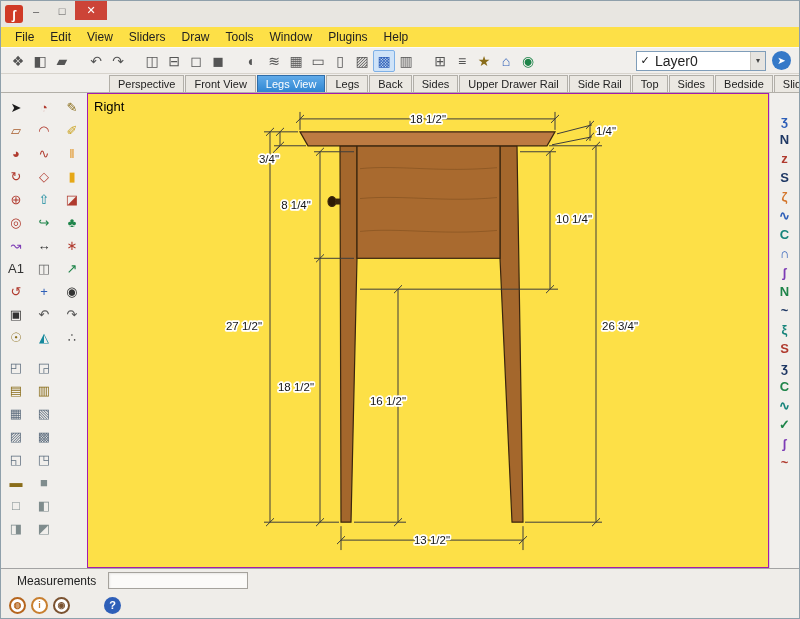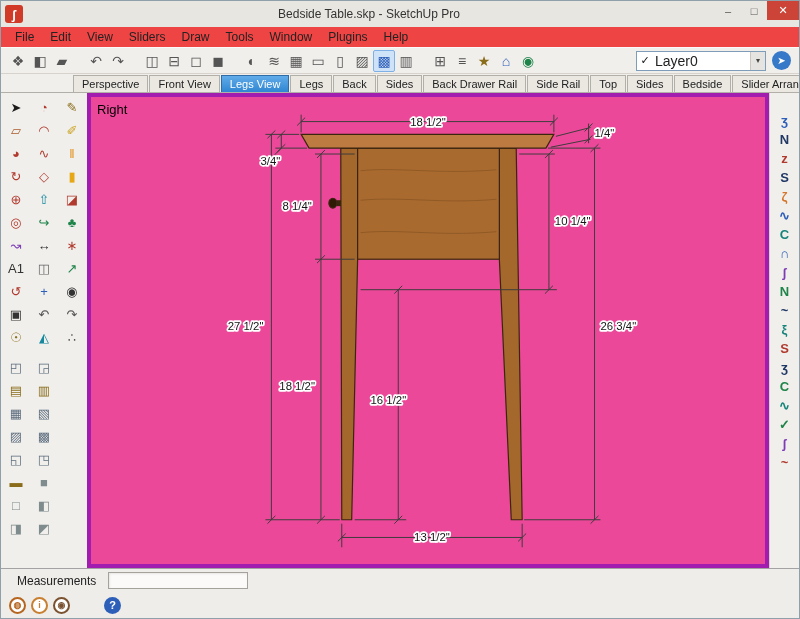--- a/index.html
+++ b/index.html
@@ -14,21 +14,21 @@
   .logo { width:18px; height:18px; border-radius:3px; background:#d03a26; color:#fff;
           display:flex; align-items:center; justify-content:center; font-weight:bold; font-size:13px; }
   .title-text { flex:1; text-align:center; color:#333; font-size:12px; }
   .win-controls { display:flex; align-self:flex-start; }
   .ctrl { width:26px; height:19px; display:flex; align-items:center; justify-content:center;
           font-size:11px; color:#555; }
   .ctrl.close { width:32px; background:#cc4437; color:#fff; }
 
   
   .menubar { height:20px; display:flex; align-items:center; padding-left:6px;
-             background:#ef4444; flex:0 0 auto; }
+             background:#fde047; flex:0 0 auto; }
   .menu-item { padding:2px 8px; font-size:12px; }
 
   
   .toolbar { height:27px; display:flex; align-items:center; padding:0 6px;
              background:#f1efec; border-top:1px solid #fbfaf8; border-bottom:1px solid #d7d3cc;
              flex:0 0 auto; }
   .tb-icons { display:flex; align-items:center; }
   .tb-icon { width:22px; height:22px; display:flex; align-items:center; justify-content:center;
              font-size:14px; }
   .tb-icon.gap { margin-left:12px; }
@@ -37,36 +37,36 @@
                  border:1px solid #7f9db9; background:#fff; width:130px; }
   .combo-check { width:16px; text-align:center; font-size:11px; color:#111; }
   .combo-text { flex:1; font-size:14px; padding-left:2px; }
   .combo-arrow { width:15px; height:18px; background:#e6e4e0; border-left:1px solid #c9c6c0;
                  display:flex; align-items:center; justify-content:center; font-size:8px; color:#444; }
   .instructor { width:19px; height:19px; margin-left:6px; margin-right:2px; border-radius:50%;
                 background:#3579c8; color:#fff; display:flex; align-items:center; justify-content:center;
                 font-size:10px; }
 
   
-  .tabs { height:19px; display:flex; align-items:flex-end; padding-left:72px;
+  .tabs { height:19px; display:flex; align-items:flex-end; padding-left:108px;
           background:#f1efec; border-bottom:1px solid #b2afa8; overflow:hidden;
           white-space:nowrap; flex:0 0 auto; }
   .tab { padding:2px 8px 2px 8px; font-size:11px; background:#ebe8e2; color:#222;
          border:1px solid #b2afa8; border-bottom:none; margin-right:1px; flex:0 0 auto; }
   .tab.active { background:linear-gradient(#61abe9,#2f86d2); color:#fff; border-color:#2f6da8; }
 
   
   .main { flex:1 1 auto; display:flex; min-height:0; }
   .palette { width:86px; background:#f1efec; padding:3px 2px; flex:0 0 auto; }
   .pgrid3 { display:grid; grid-template-columns:repeat(3,27px); gap:1px; }
   .pgrid2 { display:grid; grid-template-columns:repeat(2,27px); gap:1px; margin-top:8px; }
   .ptool { width:26px; height:22px; display:flex; align-items:center; justify-content:center;
            font-size:13px; }
-  .canvas-wrap { flex:1 1 auto; position:relative; background:#ec4899;
-                 border:4px solid #a21caf; min-width:0; }
+  .canvas-wrap { flex:1 1 auto; position:relative; background:#fde047;
+                 border:1px solid #a21caf; min-width:0; }
   .view-label { position:absolute; top:5px; left:6px; font-size:13px; color:#000; z-index:2; }
   .canvas-wrap svg { position:absolute; inset:0; width:100%; height:100%; }
   .rightbar { width:30px; background:#f1efec; border-left:1px solid #d7d3cc; flex:0 0 auto;
               display:flex; flex-direction:column; align-items:center; padding-top:18px; }
   .rtool { width:22px; height:19px; display:flex; align-items:center; justify-content:center;
            font-size:13px; font-weight:bold; }
 
   
   .dim line { stroke:#3c3c3c; stroke-width:1; }
   .dim-text { font-size:11.5px; fill:#151515; paint-order:stroke; stroke:#ffffff;
@@ -90,21 +90,20 @@
                 margin-left:28px; display:flex; align-items:center; justify-content:center;
                 font-size:11px; font-weight:bold; }
 </style>
 </head>
 <body>
 
 <div class="window">
 
   <div class="titlebar">
     <div class="logo">ʃ</div>
-    <div class="title-text">Bedside Table.skp - SketchUp Pro</div>
     <div class="win-controls">
       <div class="ctrl">–</div>
       <div class="ctrl">□</div>
       <div class="ctrl close">✕</div>
     </div>
   </div>
 
   <div class="menubar">
 
   <div class="menu-item">File</div>
@@ -153,21 +152,21 @@
   </div>
 
   <div class="tabs">
 
   <div class="tab">Perspective</div>
       <div class="tab">Front View</div>
       <div class="tab active">Legs View</div>
       <div class="tab">Legs</div>
       <div class="tab">Back</div>
       <div class="tab">Sides</div>
-      <div class="tab">Back Drawer Rail</div>
+      <div class="tab">Upper Drawer Rail</div>
       <div class="tab">Side Rail</div>
       <div class="tab">Top</div>
       <div class="tab">Sides</div>
       <div class="tab">Bedside</div>
       <div class="tab">Slider Arrangement</div>
     </div>
 
   <div class="main">
 
     <div class="palette">

